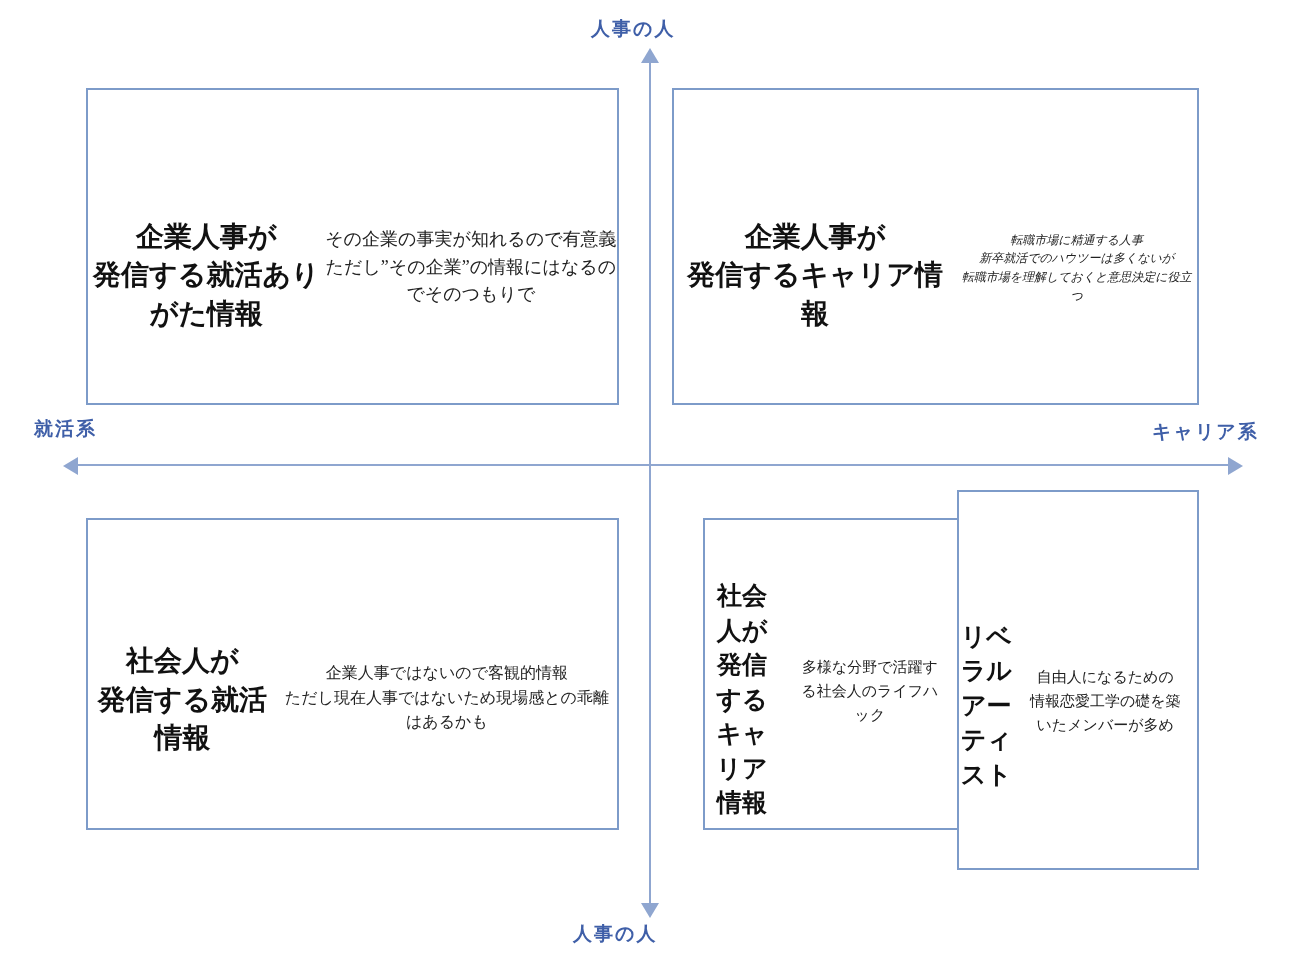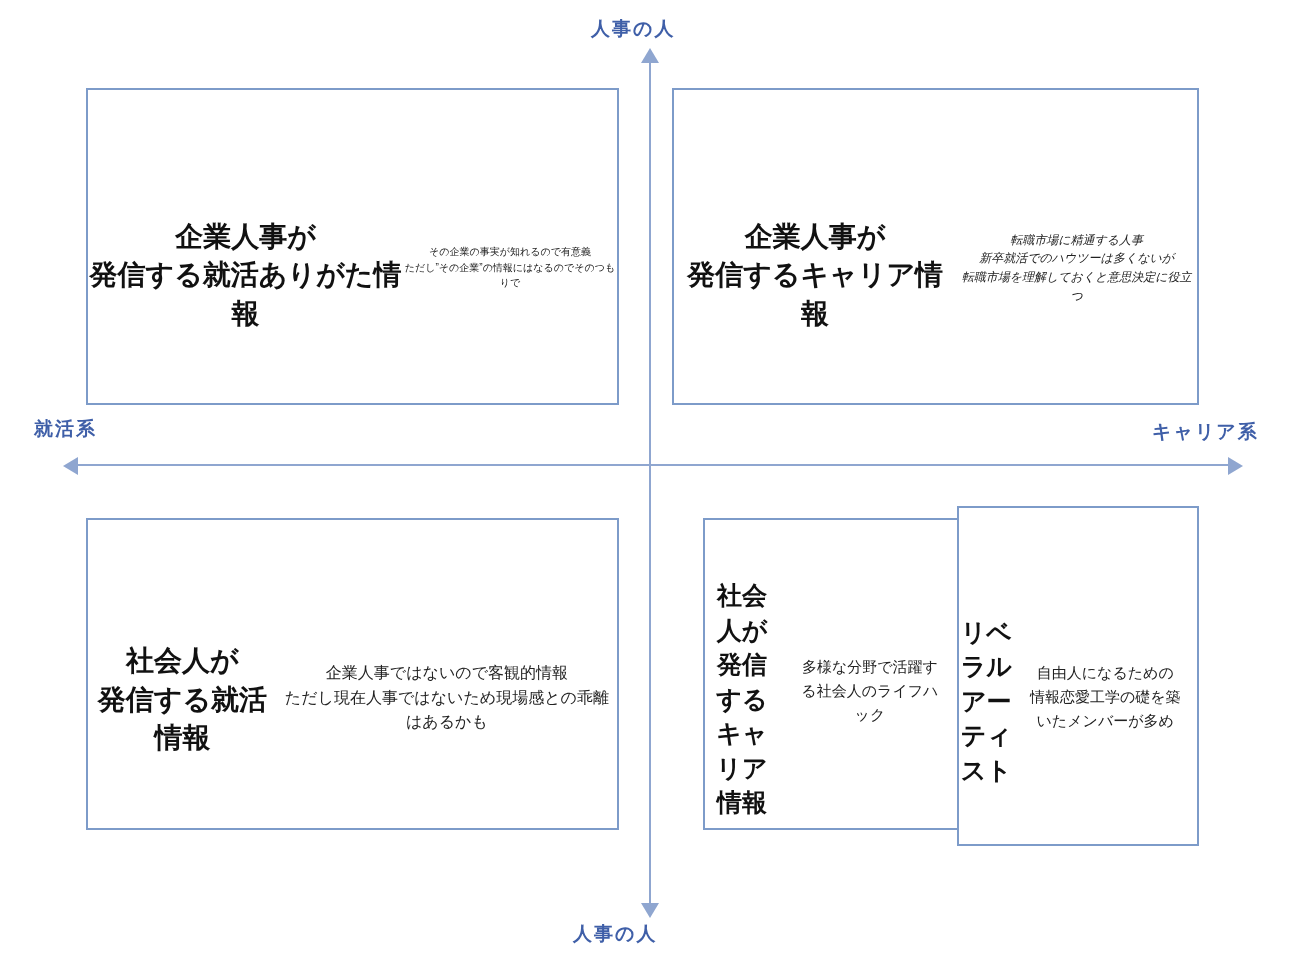--- a/index.html
+++ b/index.html
@@ -125,22 +125,23 @@
     left: 86px;
     top: 88px;
     width: 533px;
     height: 317px;
   }
   #box-tl .box-title {
     font-size: 28px;
     margin-top: 58px;
   }
   #box-tl .box-desc {
-    font-size: 10px;
+    font-size: 18px;
     margin-top: 42px;
+    font-family: Liberation Serif, serif;
   }
 
   
   #box-tr {
     left: 672px;
     top: 88px;
     width: 527px;
     height: 317px;
   }
   #box-tr .box-title {
@@ -184,23 +185,23 @@
   #box-bm .box-desc {
     font-size: 15px;
     margin-top: 34px;
     padding: 0 18px;
     line-height: 1.6;
   }
 
   
   #box-br {
     left: 957px;
-    top: 506px;
+    top: 490px;
     width: 242px;
-    height: 340px;
+    height: 380px;
     align-items: center;
   }
   #box-br .box-title {
     font-size: 25px;
     margin-top: 50px;
   }
   #box-br .box-desc {
     font-size: 15px;
     margin-top: 42px;
     padding: 0 16px;

